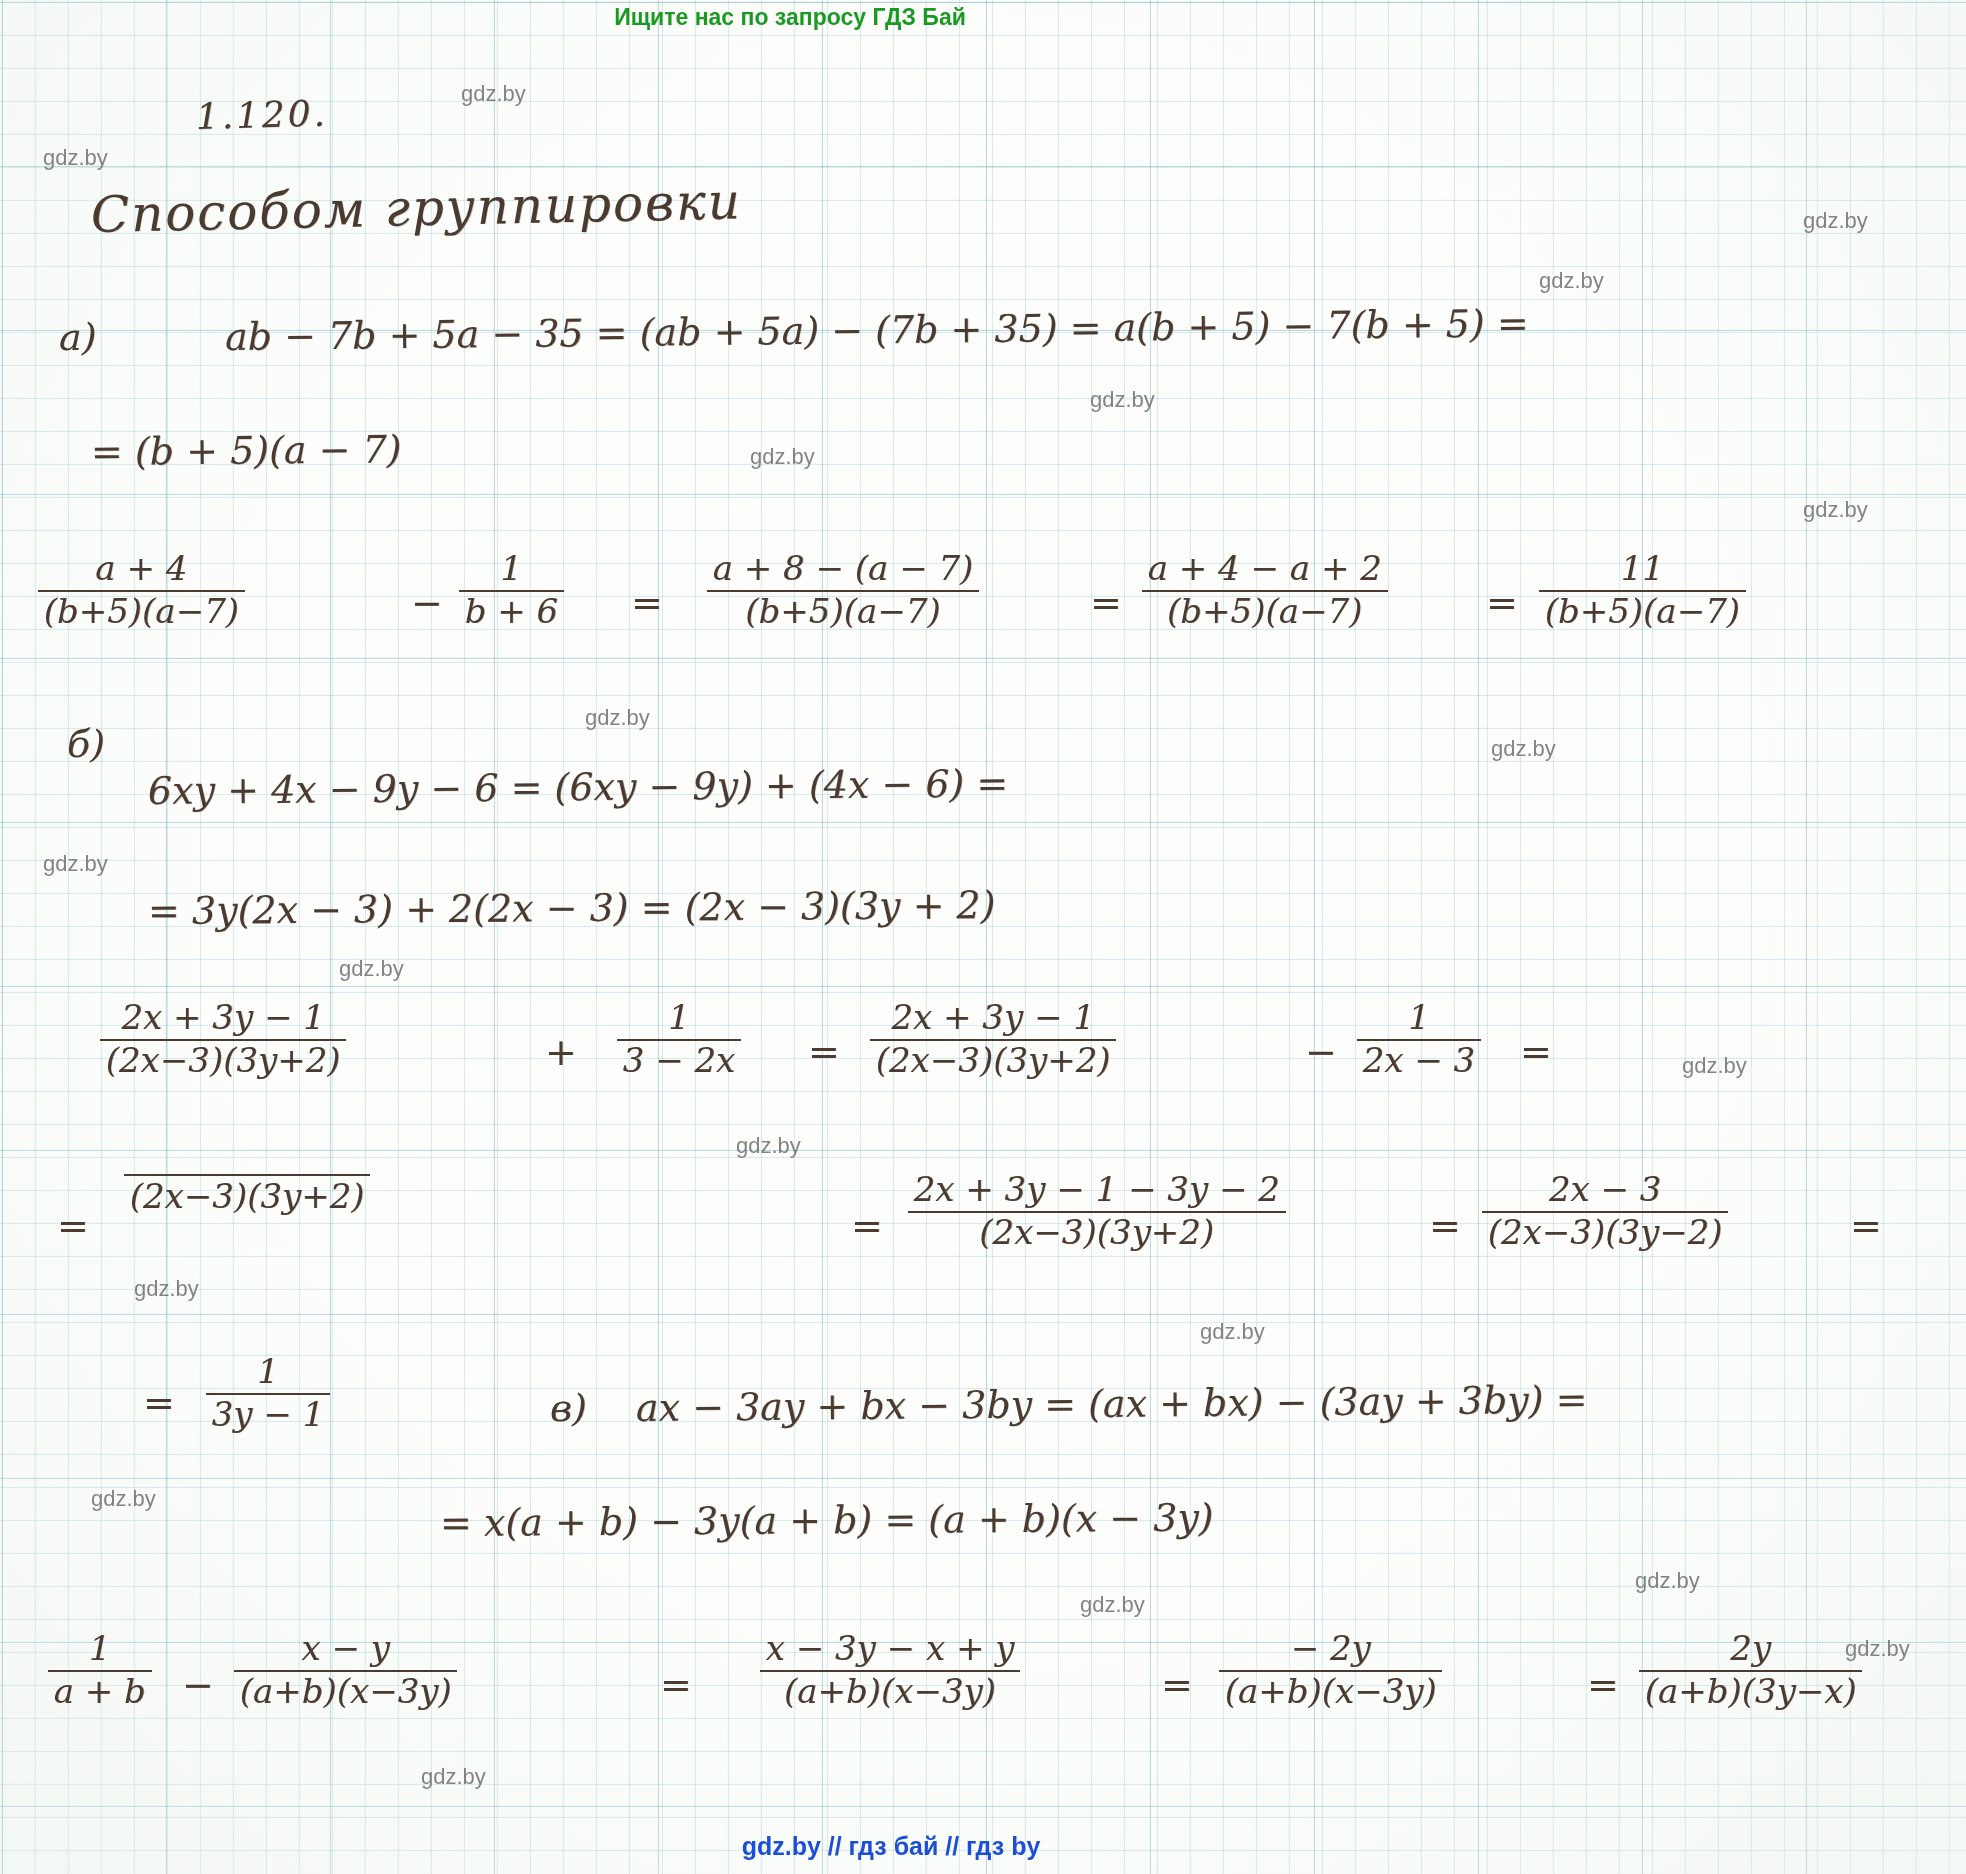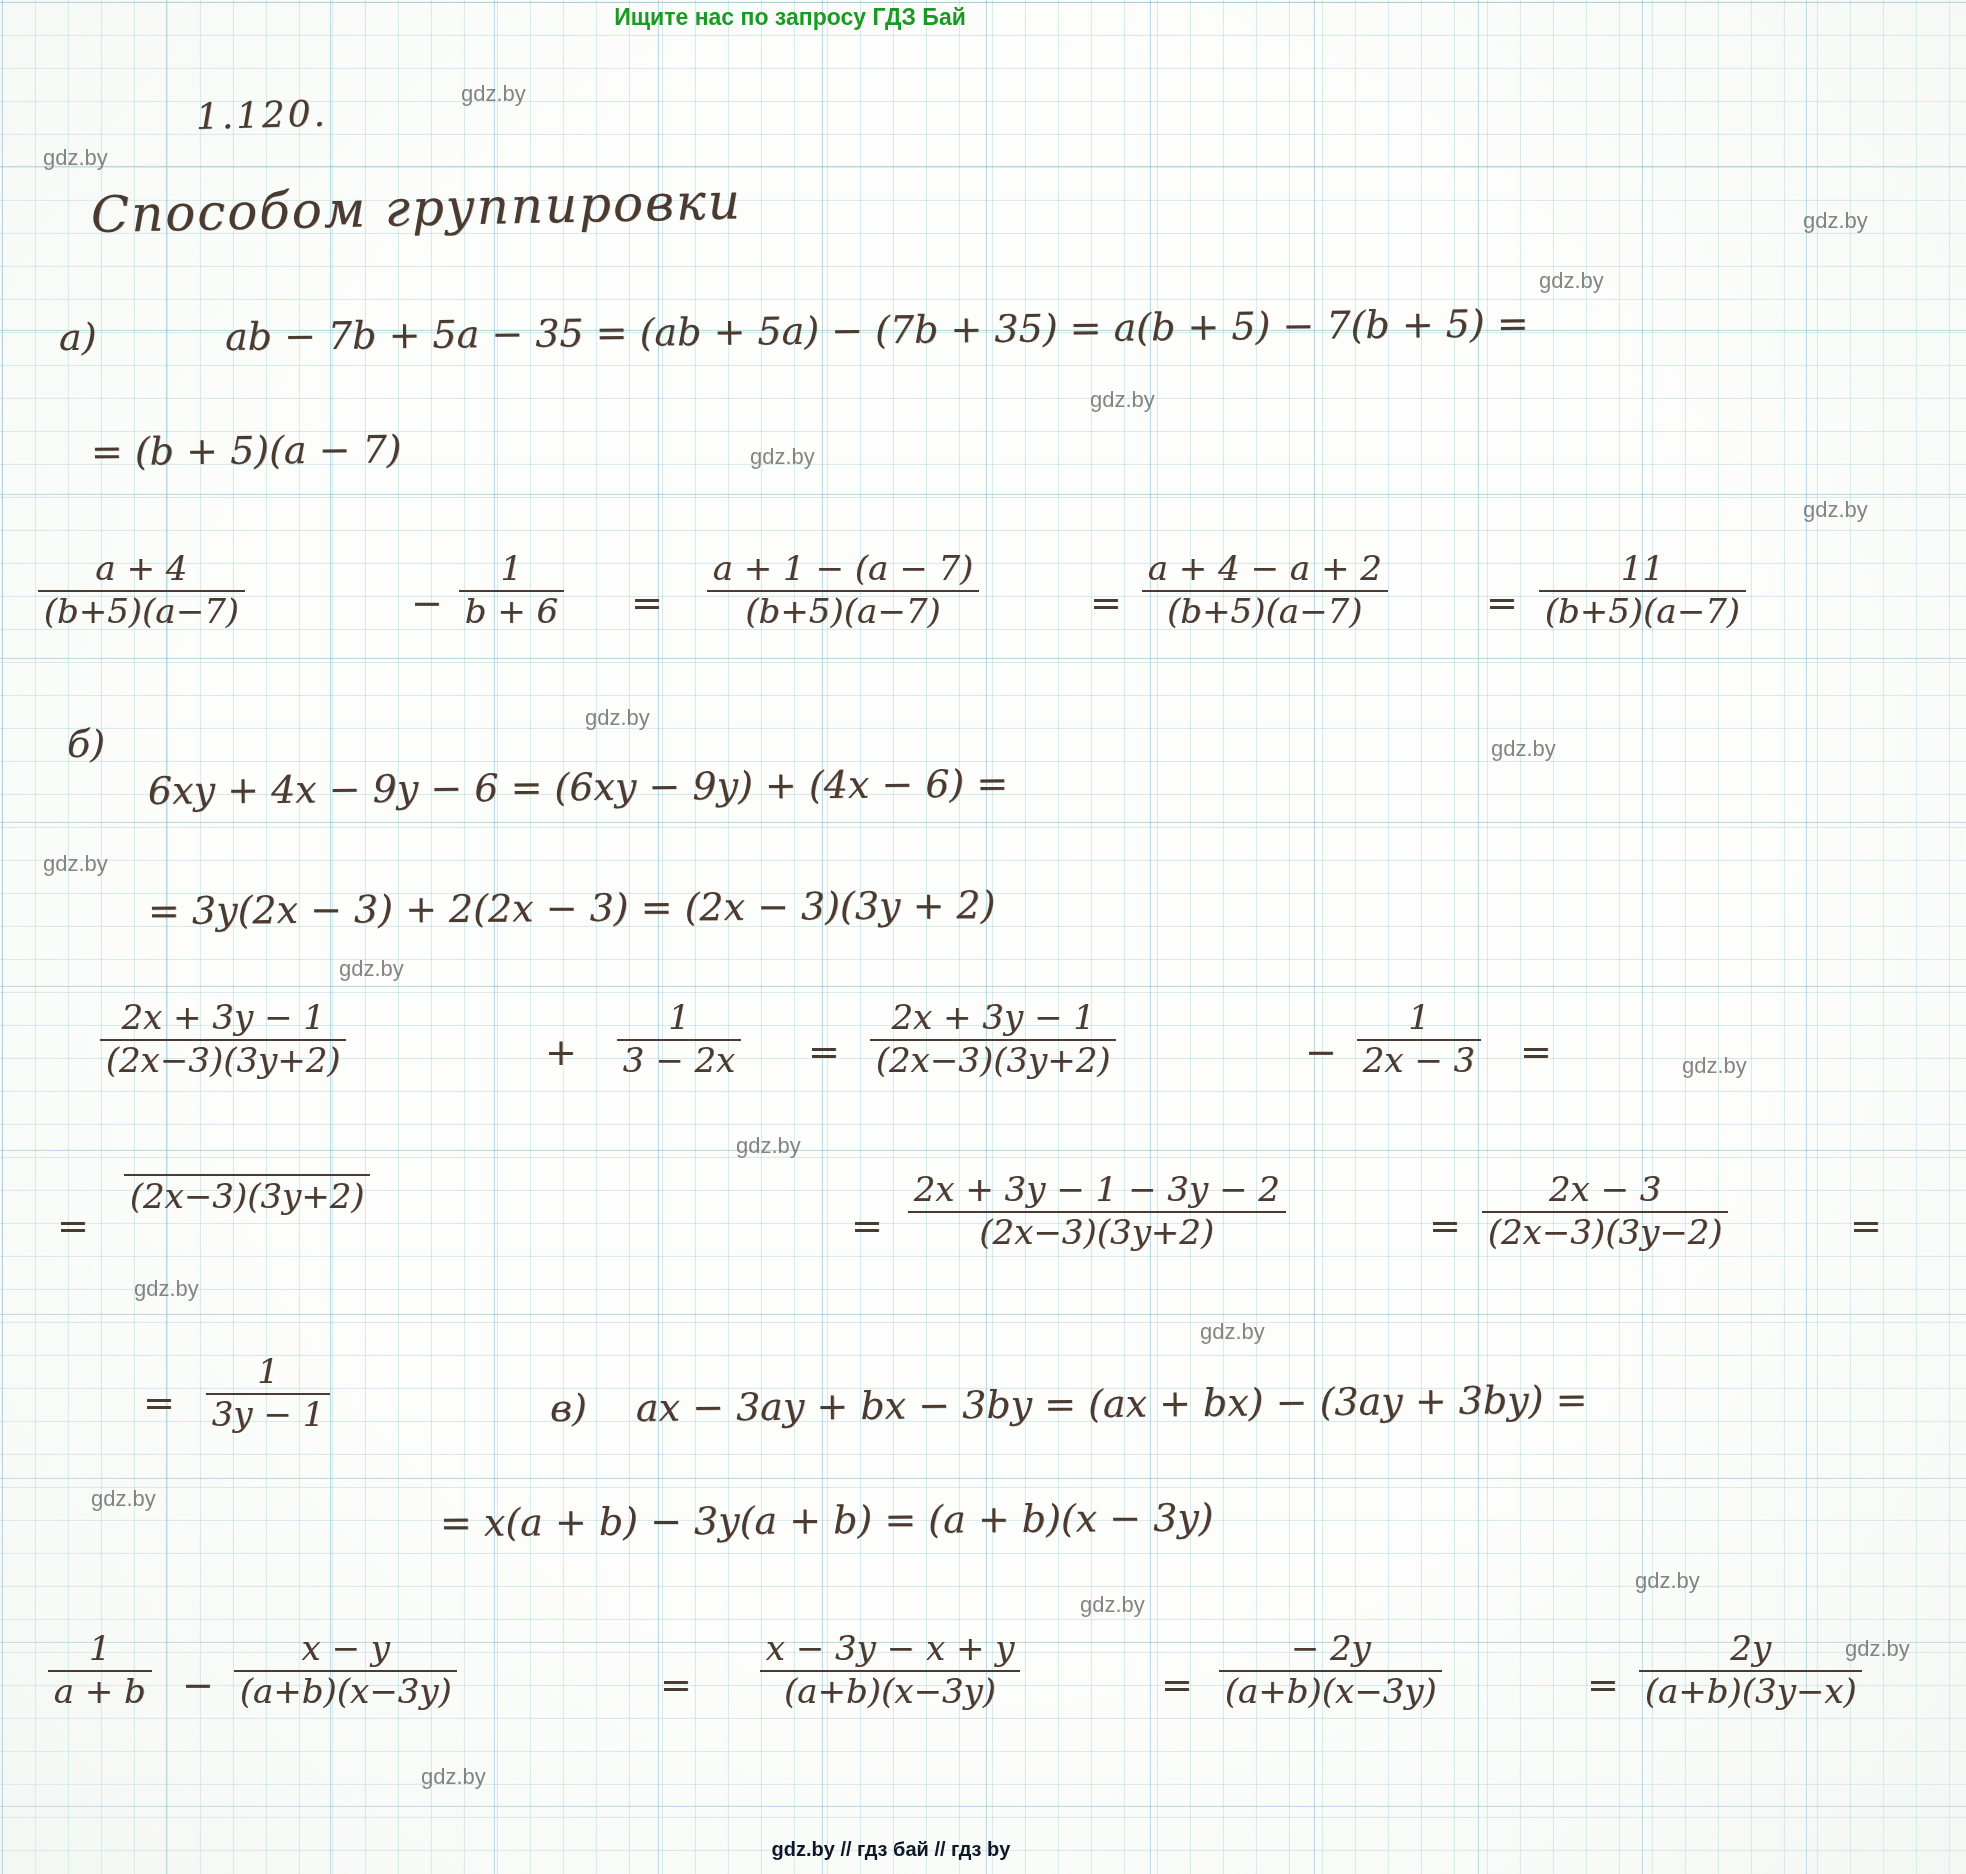--- a/index.html
+++ b/index.html
@@ -54,23 +54,23 @@
     font-weight: bold;
     color: #1a9a22;
     font-family: "Liberation Sans", sans-serif;
   }
   .banner-bottom {
     position: absolute;
     bottom: 13.4px;
     left: 0;
     width: 1782px;
     text-align: center;
-    font-size: 20px;
+    font-size: 25px;
     font-weight: bold;
-    color: #0f172a;
+    color: #1d4ed8;
     font-family: "Liberation Sans", sans-serif;
   }
 
   
   .wm {
     position: absolute;
     font-family: "Liberation Sans", sans-serif;
     font-size: 22px;
     color: #6f6f6f;
     opacity: 0.85;
@@ -177,21 +177,21 @@
     <span class="de">(b+5)(a−7)</span>
   </div>
   <div class="op" style="left:411px; top:581px;">−</div>
   <div class="frac" style="left:459px; top:550px;">
     <span class="nu">1</span>
     <span class="bar"></span>
     <span class="de">b + 6</span>
   </div>
   <div class="op" style="left:631px; top:581px;">=</div>
   <div class="frac" style="left:707px; top:550px;">
-    <span class="nu">a + 1 − (a − 7)</span>
+    <span class="nu">a + 8 − (a − 7)</span>
     <span class="bar"></span>
     <span class="de">(b+5)(a−7)</span>
   </div>
   <div class="op" style="left:1090px; top:581px;">=</div>
   <div class="frac" style="left:1142px; top:550px;">
     <span class="nu">a + 4 − a + 2</span>
     <span class="bar"></span>
     <span class="de">(b+5)(a−7)</span>
   </div>
   <div class="op" style="left:1486px; top:581px;">=</div>

